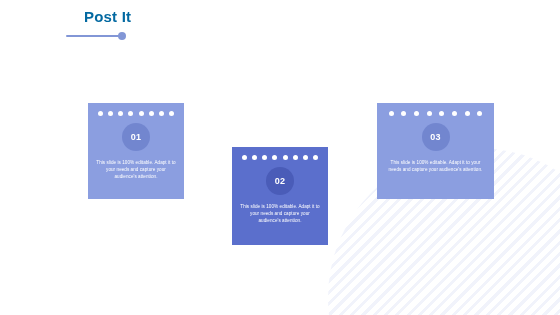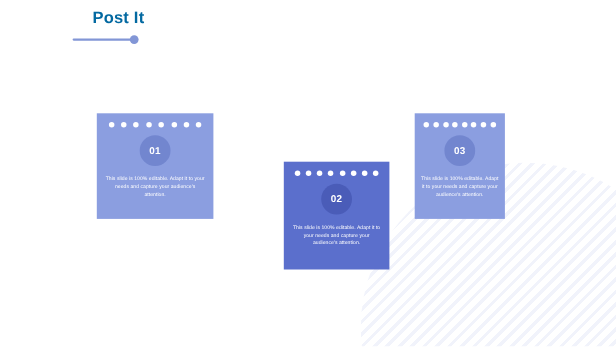--- a/index.html
+++ b/index.html
@@ -83,36 +83,35 @@
     position: absolute;
     box-sizing: border-box;
     z-index: 3;
     display: flex;
     flex-direction: column;
     align-items: center;
   }
   .note-1 {
     left: 88px;
     top: 103px;
-    width: 106px;
+    width: 96px;
     height: 96px;
     background: #8b9ee0;
   }
   .note-2 {
     left: 232px;
     top: 147px;
     width: 96px;
     height: 98px;
     background: #5b6fcc;
-    margin-left: 26px;
   }
   .note-3 {
     left: 377px;
     top: 103px;
-    width: 82px;
+    width: 117px;
     height: 96px;
     background: #8b9ee0;
   }
 
   .dots-row {
     display: flex;
     justify-content: space-between;
     width: 80%;
     margin-top: 8px;
   }

